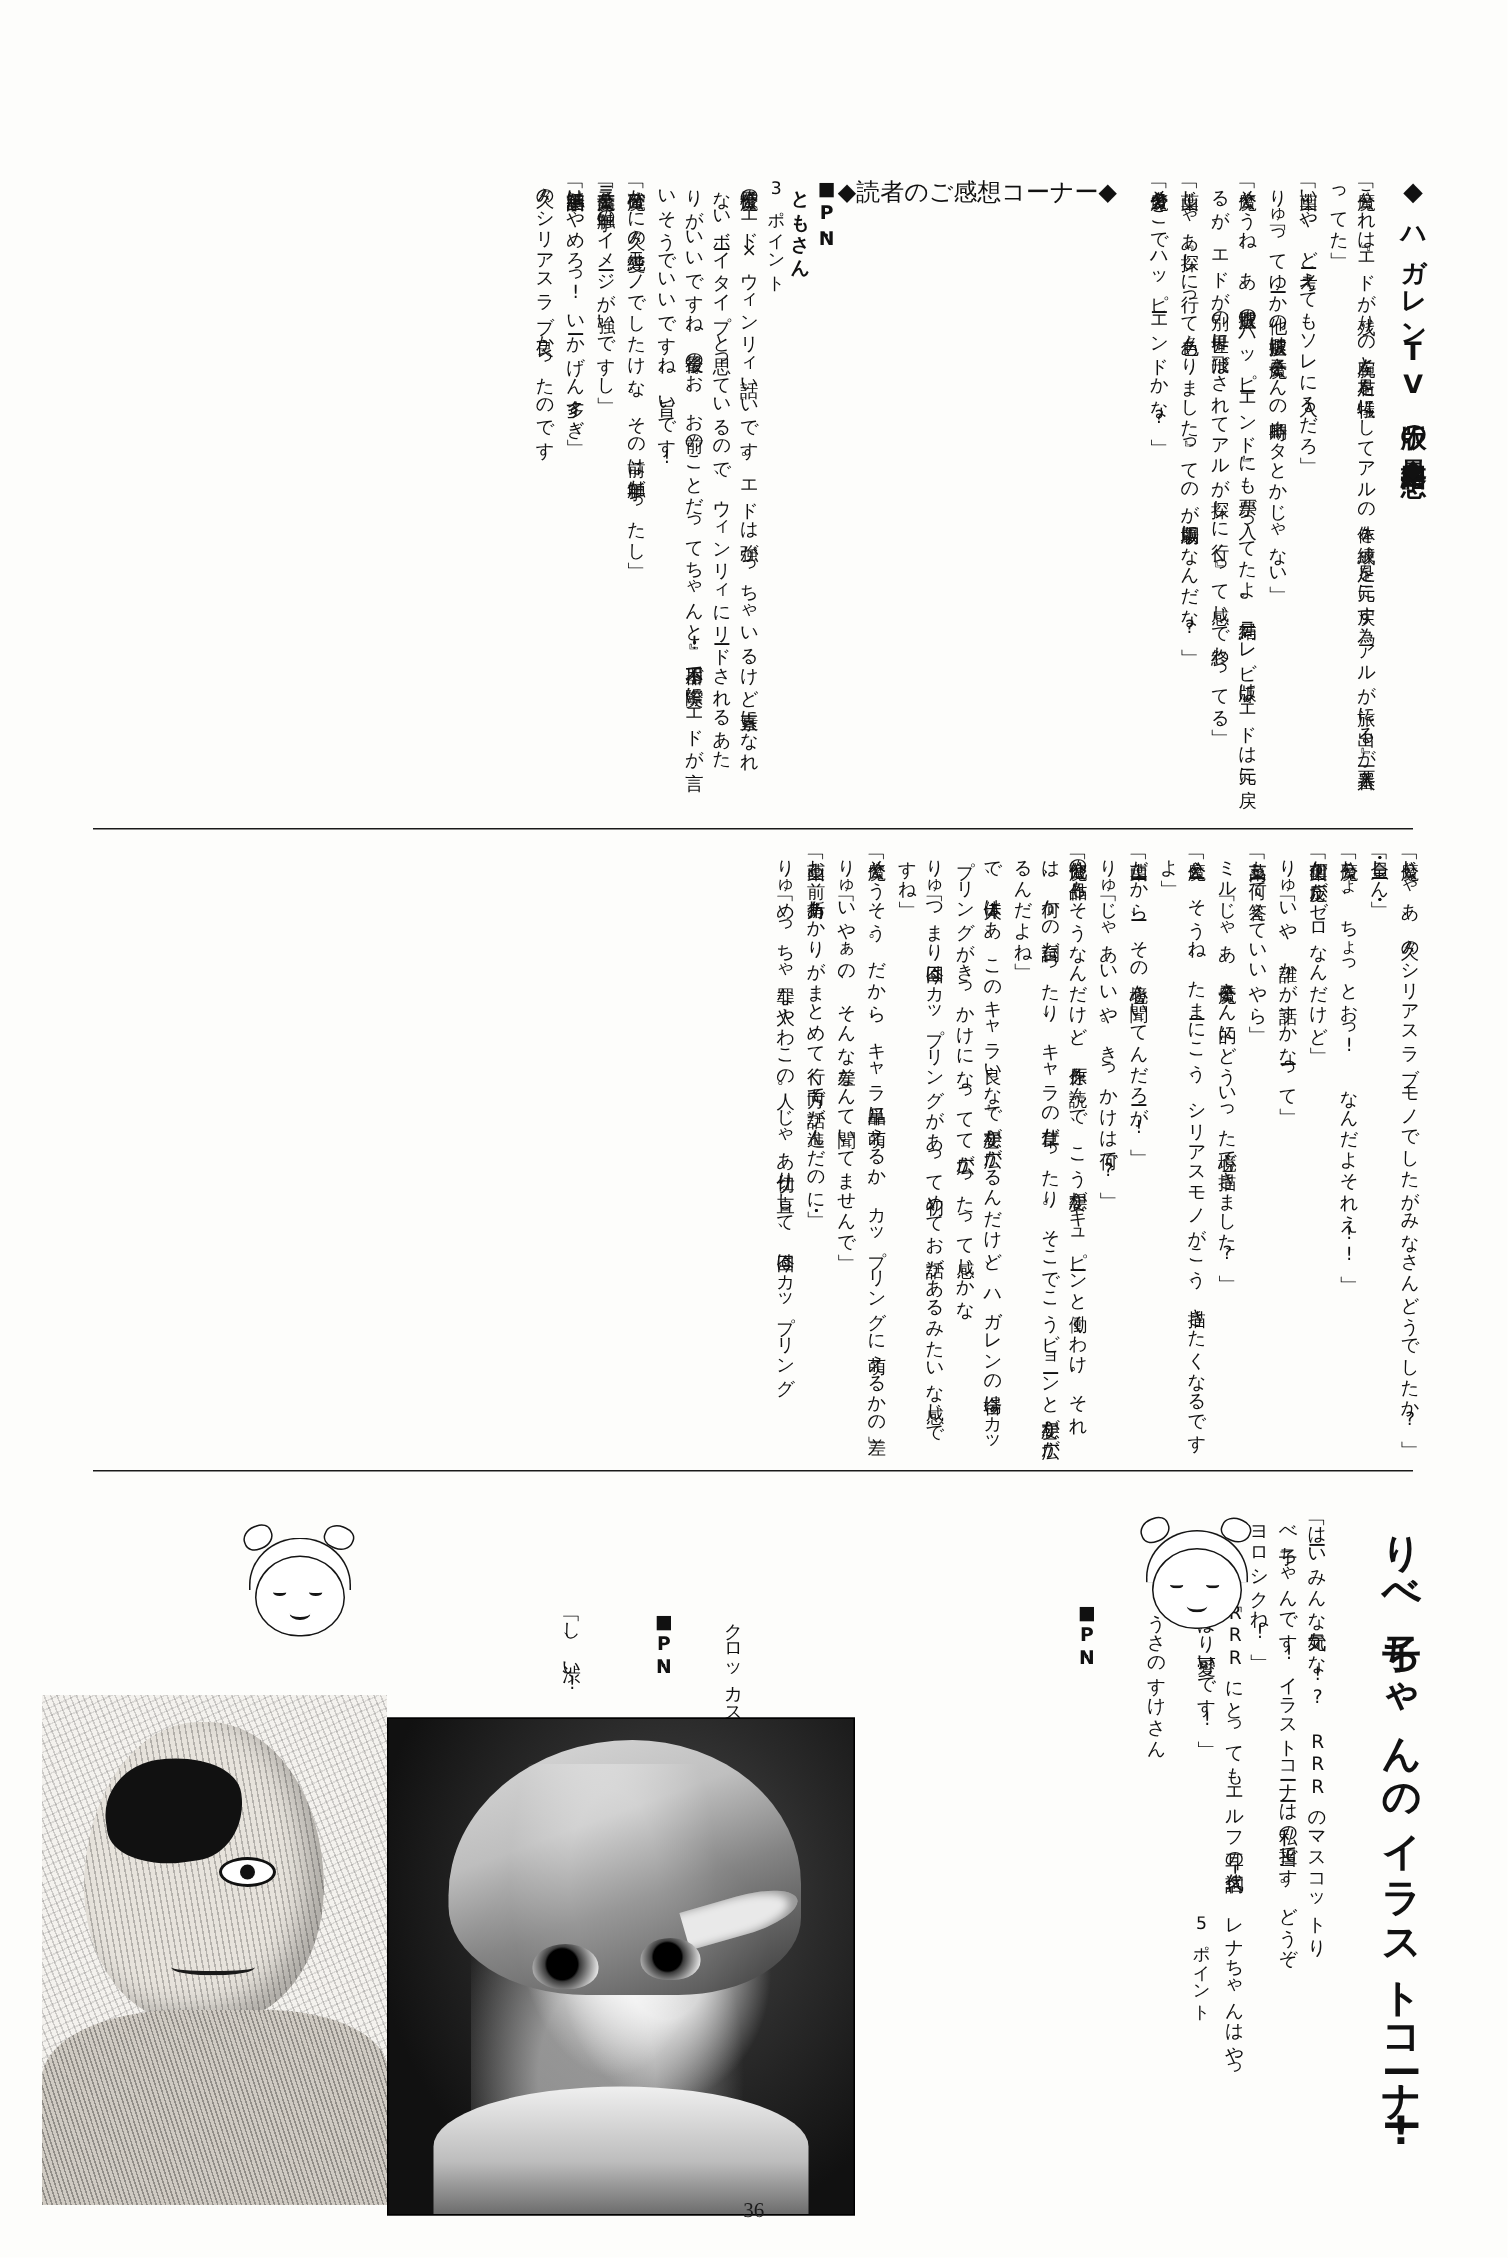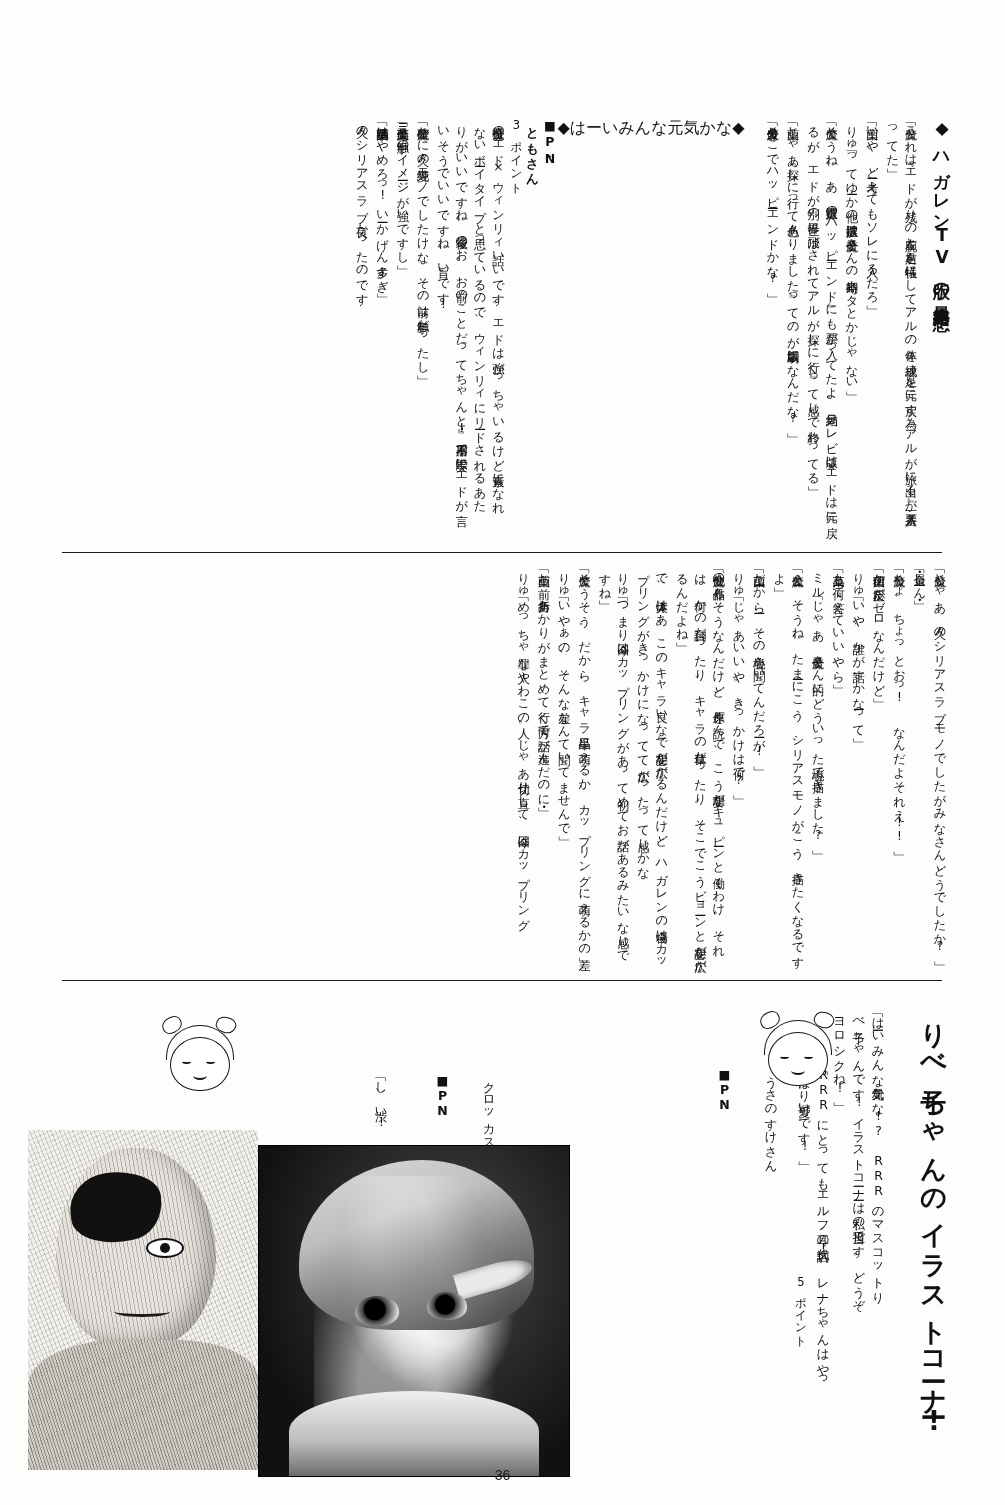--- a/index.html
+++ b/index.html
@@ -319,40 +319,40 @@
     border-radius: 0 0 60% 60%;
   }
 
   
   #page-number {
     position: absolute;
     left: 0; right: 0;
     bottom: 22px;
     text-align: center;
     font-size: 14px;
-    font-family: Liberation Sans, sans-serif;
+    font-family: Liberation Serif, serif;
     color: #1a1a1a;
   }
 </style>
 </head>
 <body>
 
 <div class="page">
 
   <div id="section-forecast">
     <div class="heading">◆ハガレンTV版の最終回予想◆</div>
     <div class="talk-line">魔公「これは『エドが残りの左腕と右足を犠牲にしてアルの体を練成。足を元に戻す為、アルが旅に出る』が一番票入ってた」</div>
     <div class="talk-line">葉山「いや、どー考えてもソレに入るだろ」</div>
     <div class="talk-line">りゅ「ってゆーか他の選択肢は魔公子さんの時期ネタとかじゃない」</div>
     <div class="talk-line">魔公「そうね。あ、選択肢の『ハッピーエンド』にも票が入ってたよ。結局テレビ版は『エドは元に戻るが、エドが別の世界に飛ばされてアルが探しに行く』って感じで終わってる」</div>
     <div class="talk-line">葉山「じゃあ『探しに行って色々ありました』ってのが劇場版になんだな?」</div>
     <div class="talk-line">魔公「多分そこでハッピーエンドかな?」</div>
 
     <div style="width:18px"></div>
-    <div class="heading2">◆はーいみんな元気かな◆</div>
+    <div class="heading2">◆読者のご感想コーナー◆</div>
     <div class="pn-line">■P・N</div>
     <div class="pn-line">ともさん</div>
     <div class="pts">3ポイント</div>
     <div class="talk-line">魔公子様のエド×ウィンリィ話いいです。エドは強がっちゃいるけど素直になれないボーイタイプと思っているので、ウィンリィにリードされるあたりがいいですね。最後の『お、お前のことだってちゃんと・・・』!不器用で実際にエドが言いそうでいいですね。旨いです!</div>
     <div class="talk-line">魔公「確かに久々の純愛モノでしたけな。その前は触手だったし」</div>
     <div class="talk-line short">高菜「魔公子=触手のイメージが強いですし」</div>
     <div class="talk-line short">葉山「触手話はやめろっ!いーかげん多すぎ」</div>
     <div class="talk-line short">久々のシリアスラブ良かったのです</div>
   </div>
 

